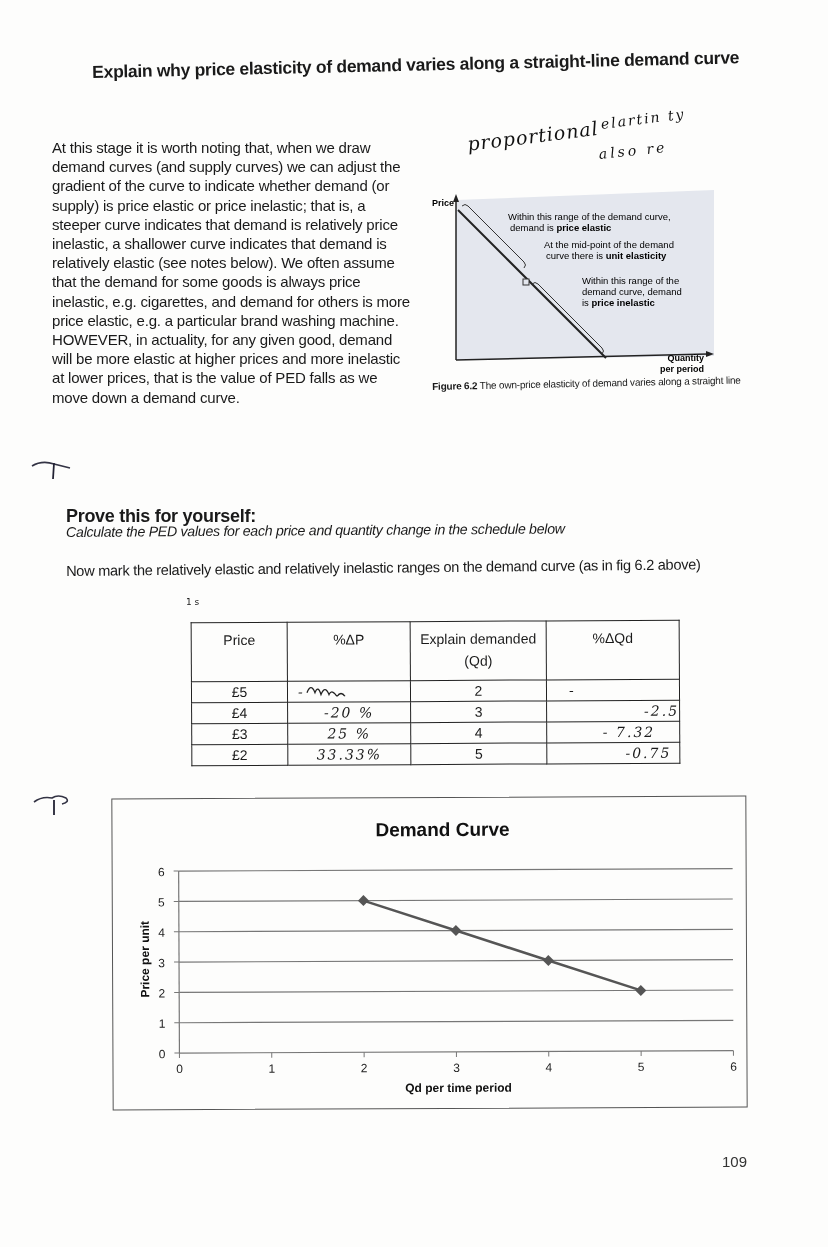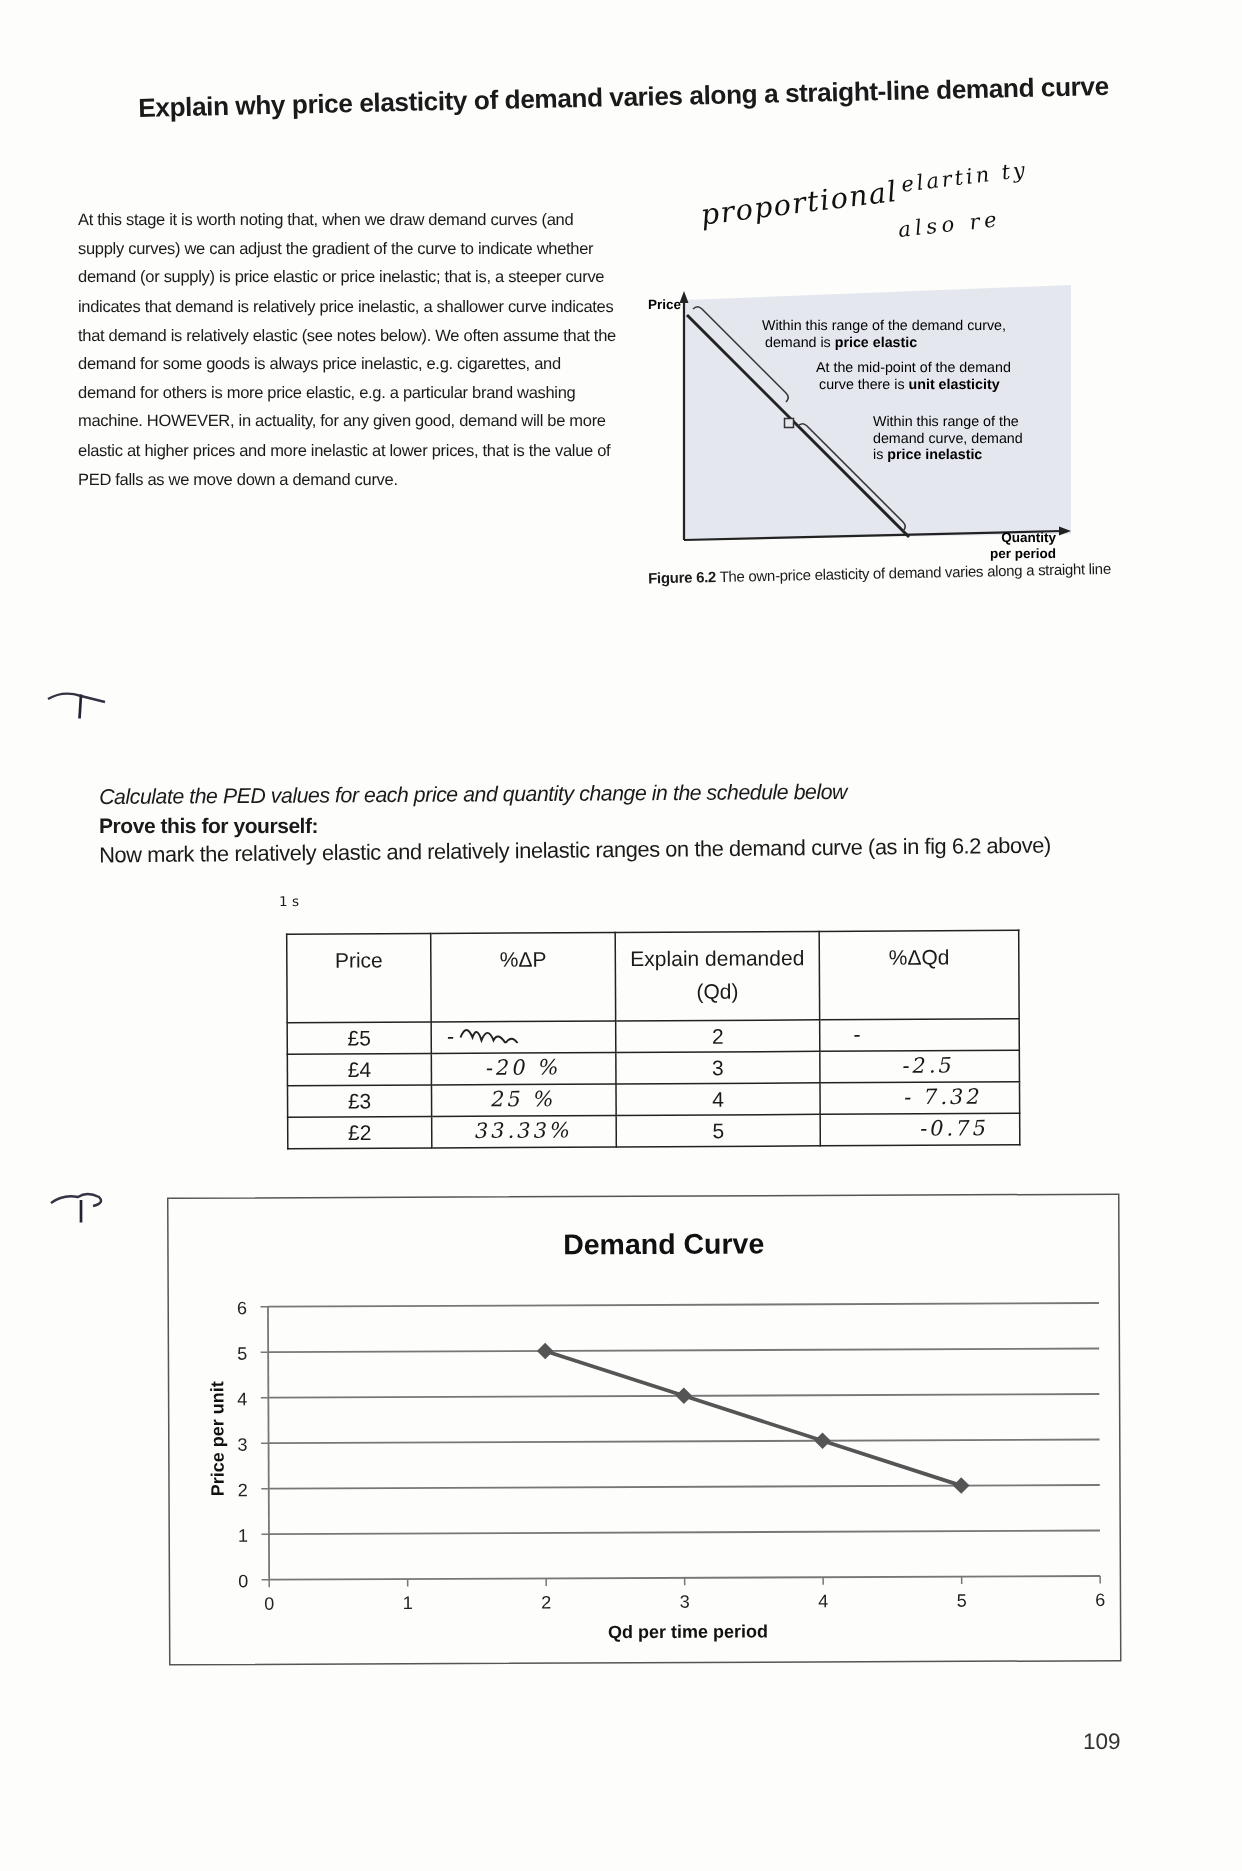--- a/index.html
+++ b/index.html
@@ -9,36 +9,36 @@
     font-family: "Liberation Sans", sans-serif; color: #1a1a1a;
   }
   .abs { position: absolute; }
   .title {
     left: 92px; top: 62px; width: 660px;
     font-size: 17.5px; font-weight: bold; letter-spacing: -0.3px;
     transform: rotate(-1.3deg); transform-origin: left top; white-space: nowrap;
   }
   .intro {
     left: 52px; top: 138px; width: 362px;
-    font-size: 11px; line-height: 19.2px; letter-spacing: -0.2px;
+    font-size: 15px; line-height: 19.2px; letter-spacing: -0.2px;
   }
   .handwrite {
     font-family: "DejaVu Serif", serif; font-style: italic; color: #111;
   }
   .hw-note1 { left: 466px; top: 133px; font-size: 19px; transform: rotate(-7deg); transform-origin: left top; letter-spacing: 1px; }
   .hw-note2 { left: 600px; top: 135px; font-size: 14px; transform: rotate(-7deg); transform-origin: left top; letter-spacing: 2px; }
   .hw-note3 { left: 598px; top: 146px; font-size: 14px; transform: rotate(-6deg); transform-origin: left top; letter-spacing: 3px; }
   .fig-wrap { left: 426px; top: 188px; width: 290px; height: 192px; }
   .fig-caption {
     left: 432px; top: 381px; font-size: 10px; letter-spacing: -0.2px;
     transform: rotate(-1.2deg); transform-origin: left top; white-space: nowrap;
   }
   .fig-caption b { font-weight: bold; }
   .mark { left: 30px; width: 50px; height: 22px; }
-  .prove-h { left: 66px; top: 506px; font-size: 14px; font-weight: bold; letter-spacing: -0.3px; margin-top: 36px; }
+  .prove-h { left: 66px; top: 506px; font-size: 18px; font-weight: bold; letter-spacing: -0.3px; }
   .prove-i { left: 66px; top: 524px; font-size: 14.2px; font-style: italic; letter-spacing: -0.3px; transform: rotate(-0.4deg); transform-origin: left top; white-space: nowrap; }
   .now-mark { left: 66px; top: 563px; font-size: 14.6px; letter-spacing: -0.3px; transform: rotate(-0.6deg); transform-origin: left top; white-space: nowrap; }
   .tiny-marks { left: 186px; top: 597px; font-size: 9px; font-family: "DejaVu Sans", sans-serif; text-align: right; }
   table.sched {
     position: absolute; left: 191px; top: 621px;
     border-collapse: collapse; font-size: 14px; transform: rotate(-0.3deg);
   }
   table.sched td, table.sched th {
     border: 1.5px solid #222; text-align: center; font-weight: normal; padding: 0;
   }
@@ -116,33 +116,33 @@
     <td class="hwcell" style="text-align:left;padding-left:10px;"><span>-<svg width="50" height="14" viewBox="0 0 50 14">
               <path d="M2,10 q4,-10 8,0 q3,-8 6,2 q4,-10 8,0 q3,-6 8,2 q4,-6 8,0" fill="none" stroke="#222" stroke-width="1.3"></path>
             </svg></span></td>
     <td>2</td>
     <td class="hwcell" style="text-align:left;padding-left:22px;">-</td>
   </tr>
   <tr>
     <td>£4</td>
     <td class="hwcell">-20 %</td>
     <td>3</td>
-    <td class="hwcell" style="text-align:center;padding-left:12px;">-2.5</td>
+    <td class="hwcell" style="text-align:right;padding-left:12px;">-2.5</td>
   </tr>
   <tr>
     <td>£3</td>
     <td class="hwcell">25 %</td>
     <td>4</td>
     <td class="hwcell" style="text-align:right;padding-right:24px;">- 7.32</td>
   </tr>
   <tr>
     <td>£2</td>
     <td class="hwcell">33.33%</td>
     <td>5</td>
-    <td class="hwcell" style="text-align:right;padding-right:20px;">-0.75</td>
+    <td class="hwcell" style="text-align:right;padding-right:8px;">-0.75</td>
   </tr>
 </tbody>
   </table>
 
 <div class="abs chart-box">
   <svg id="chart-svg" width="633" height="310" viewBox="0 0 633 310">
     <text id="chart-title" x="330" y="38" text-anchor="middle" font-size="19" font-weight="bold" font-family="Liberation Sans, sans-serif" fill="#111">Demand Curve</text>
     <g id="grid-layer">
         <line x1="66" y1="223.66666666666666" x2="620" y2="223.66666666666666" stroke="#777" stroke-width="1.2"></line>
         <line x1="66" y1="193.33333333333334" x2="620" y2="193.33333333333334" stroke="#777" stroke-width="1.2"></line>

